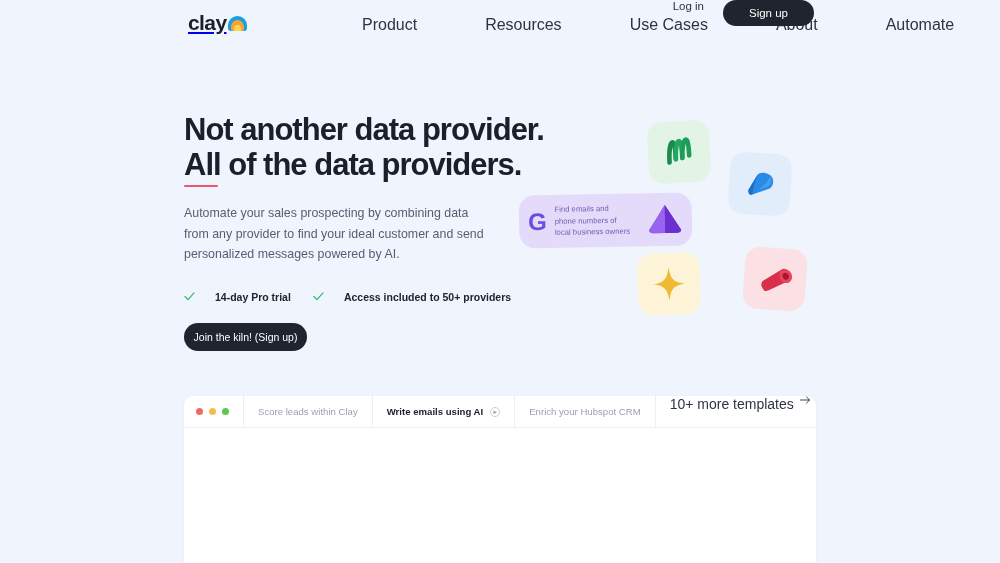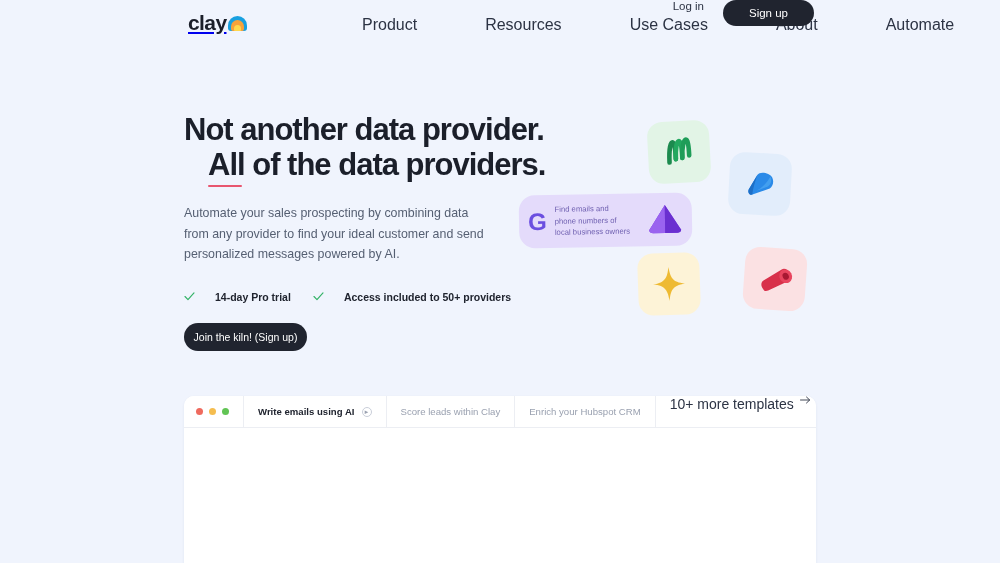--- a/index.html
+++ b/index.html
@@ -56,21 +56,21 @@
     padding:4px 26px; height:26px; border-radius:13px; cursor:pointer;
     display:flex; align-items:center; justify-content:center;
   }
 
   
   .hero { position:absolute; left:184px; top:112px; width:400px; }
   .headline {
     font-size:31px; line-height:35px; font-weight:700;
     letter-spacing:-1px; color:#1b1f2a; white-space:nowrap;
   }
-  .headline .hl2 { position:relative; display:inline-block;margin-left:24px; }
+  .headline .hl2 { position:relative; display:inline-block; }
   .hl-underline {
     position:absolute; left:0; bottom:-5px; width:34px; height:2.5px;
     background:#e8566f; border-radius:2px;
   }
   .subhead {
     margin-top:21px; font-size:12.4px; line-height:20.5px;
     color:#555f72; max-width:305px;
   }
 
   .features { margin-top:26px; display:flex; align-items:center; gap:22px; }
@@ -243,27 +243,27 @@
 </div>
 
 <div class="panel">
   <div class="tabbar">
     <div class="lights">
       <span class="light l-red"></span>
       <span class="light l-yel"></span>
       <span class="light l-grn"></span>
     </div>
 
+    <div class="tab">
+      <span>Score leads within Clay</span>
+    </div>
+
     <div class="tab active">
       <span>Write emails using AI</span>
       <span class="tab-badge">►</span>
-    </div>
-
-    <div class="tab">
-      <span>Score leads within Clay</span>
     </div>
 
     <div class="tab">
       <span>Enrich your Hubspot CRM</span>
     </div>
 
     <div class="tab-spacer"></div>
 
     <div class="more-templates">
       <span>10+ more templates</span>

